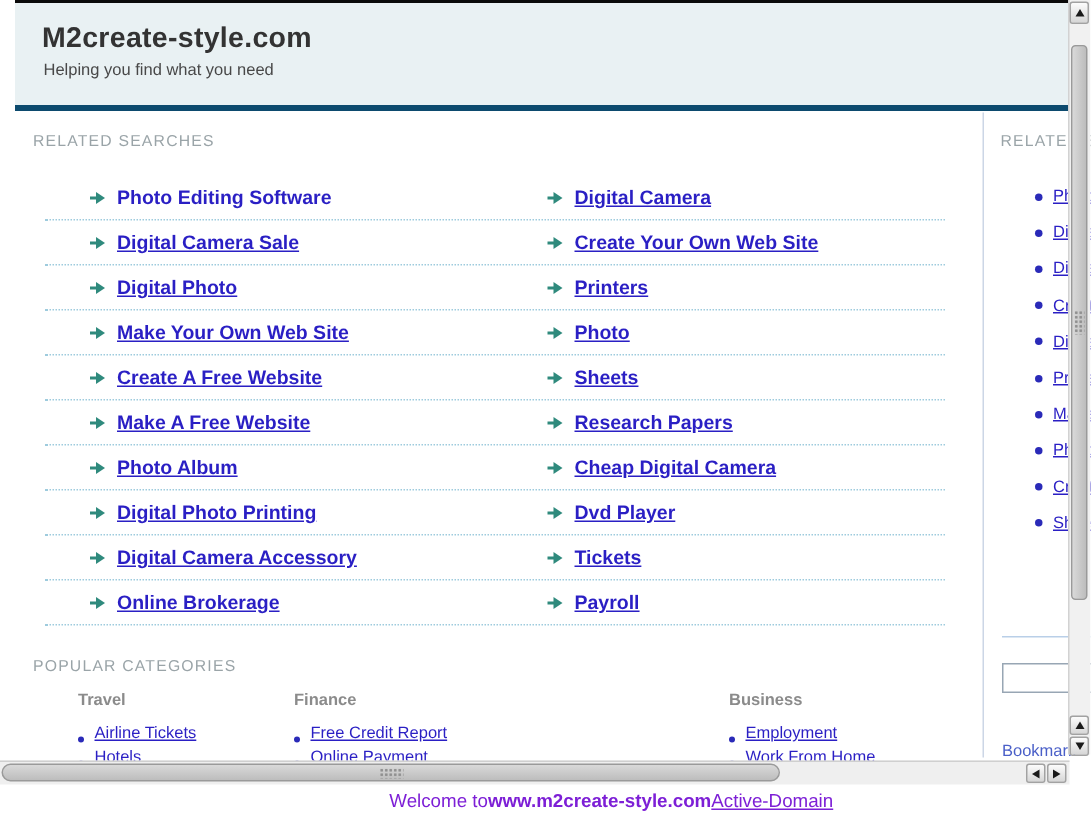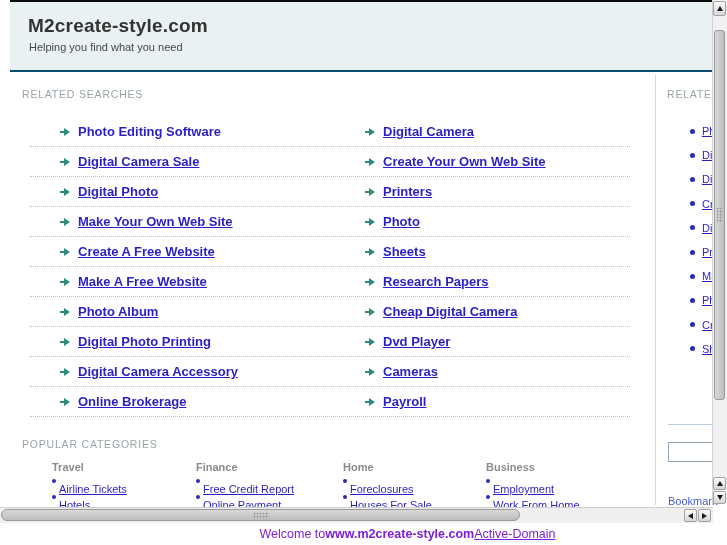--- a/index.html
+++ b/index.html
@@ -3,21 +3,21 @@
 <meta charset="utf-8">
 <style>
   html,body{margin:0;padding:0;}
   .page{
     position:relative;width:727px;height:545px;background:#ffffff;overflow:hidden;
     font-family:"Liberation Sans",sans-serif;
   }
   
   .header{
     position:absolute;left:10px;top:0;width:707px;height:68px;
-    background:#e9f1f3;border-top:2px solid #0a0a0a;border-bottom:2px solid #0c4a6e;
+    background:#e9f1f3;border-top:2px solid #0a0a0a;border-bottom:4px solid #0c4a6e;
   }
   .header .title{
     margin:13px 0 0 18px;font-size:19px;font-weight:bold;color:#333333;letter-spacing:0.2px;
   }
   .header .tagline{
     margin:4px 0 0 19px;font-size:11px;color:#484848;
   }
   
   .sec-label{
     position:absolute;font-size:10.5px;color:#9aa4a8;letter-spacing:0.8px;text-align:center;
@@ -46,21 +46,21 @@
   .side-item a{font-size:11px;color:#2a1fc4;text-decoration:underline;margin-left:7px;cursor:pointer;}
   .side-divider{position:absolute;left:668px;top:424px;width:59px;height:1px;background:#b9cfe8;}
   .side-search{
     position:absolute;left:668px;top:442px;width:68px;height:16px;
     border:1px solid #98a6b4;background:#ffffff;font-size:11px;padding:1px 3px;
   }
   .bookmark{position:absolute;left:668px;top:495px;font-size:11px;color:#4a5fc8;cursor:pointer;white-space:nowrap;}
   
   .cat{position:absolute;top:461px;width:140px;}
   .cat-title{font-size:11px;font-weight:bold;color:#8b8b8b;margin-bottom:6px;}
-  .cat-row{display:flex;align-items:flex-start;height:16px;white-space:nowrap;flex-direction:column;}
+  .cat-row{display:flex;align-items:flex-end;height:16px;white-space:nowrap;}
   .dot2{width:4px;height:4px;border-radius:50%;background:#2a2ab8;flex:0 0 4px;}
   .cat-row a{font-size:11px;color:#2a1fc4;text-decoration:underline;margin-left:7px;cursor:pointer;}
   
   .vscroll{
     position:absolute;right:0;top:0;width:14px;height:503px;background:#f1f1f1;
     border-left:1px solid #d2d2d2;z-index:5;
   }
   .sbtn{
     position:absolute;background:linear-gradient(#fcfcfc,#d6d6d6);
     border:1px solid #a2a2a2;border-radius:2px;box-sizing:border-box;
@@ -193,21 +193,21 @@
           <a class="slink">Dvd Player</a>
         </span>
     </div>
     <div class="srow">
       <span class="cell c1">
           <span class="arrow"></span>
           <a class="slink">Digital Camera Accessory</a>
         </span>
       <span class="cell c2">
           <span class="arrow"></span>
-          <a class="slink">Cameras</a>
+          <a class="slink">Tickets</a>
         </span>
     </div>
     <div class="srow">
       <span class="cell c1">
           <span class="arrow"></span>
           <a class="slink">Online Brokerage</a>
         </span>
       <span class="cell c2">
           <span class="arrow"></span>
           <a class="slink">Payroll</a>
@@ -230,31 +230,20 @@
   </div>
   <div class="cat" style="left:196px;">
     <div class="cat-title">Finance</div>
     <div class="cat-row">
         <span class="dot2"></span>
         <a>Free Credit Report</a>
       </div>
     <div class="cat-row">
         <span class="dot2"></span>
         <a>Online Payment</a>
-      </div>
-  </div>
-  <div class="cat" style="left:343px;">
-    <div class="cat-title">Home</div>
-    <div class="cat-row">
-        <span class="dot2"></span>
-        <a>Foreclosures</a>
-      </div>
-    <div class="cat-row">
-        <span class="dot2"></span>
-        <a>Houses For Sale</a>
       </div>
   </div>
   <div class="cat" style="left:486px;">
     <div class="cat-title">Business</div>
     <div class="cat-row">
         <span class="dot2"></span>
         <a>Employment</a>
       </div>
     <div class="cat-row">
         <span class="dot2"></span>

